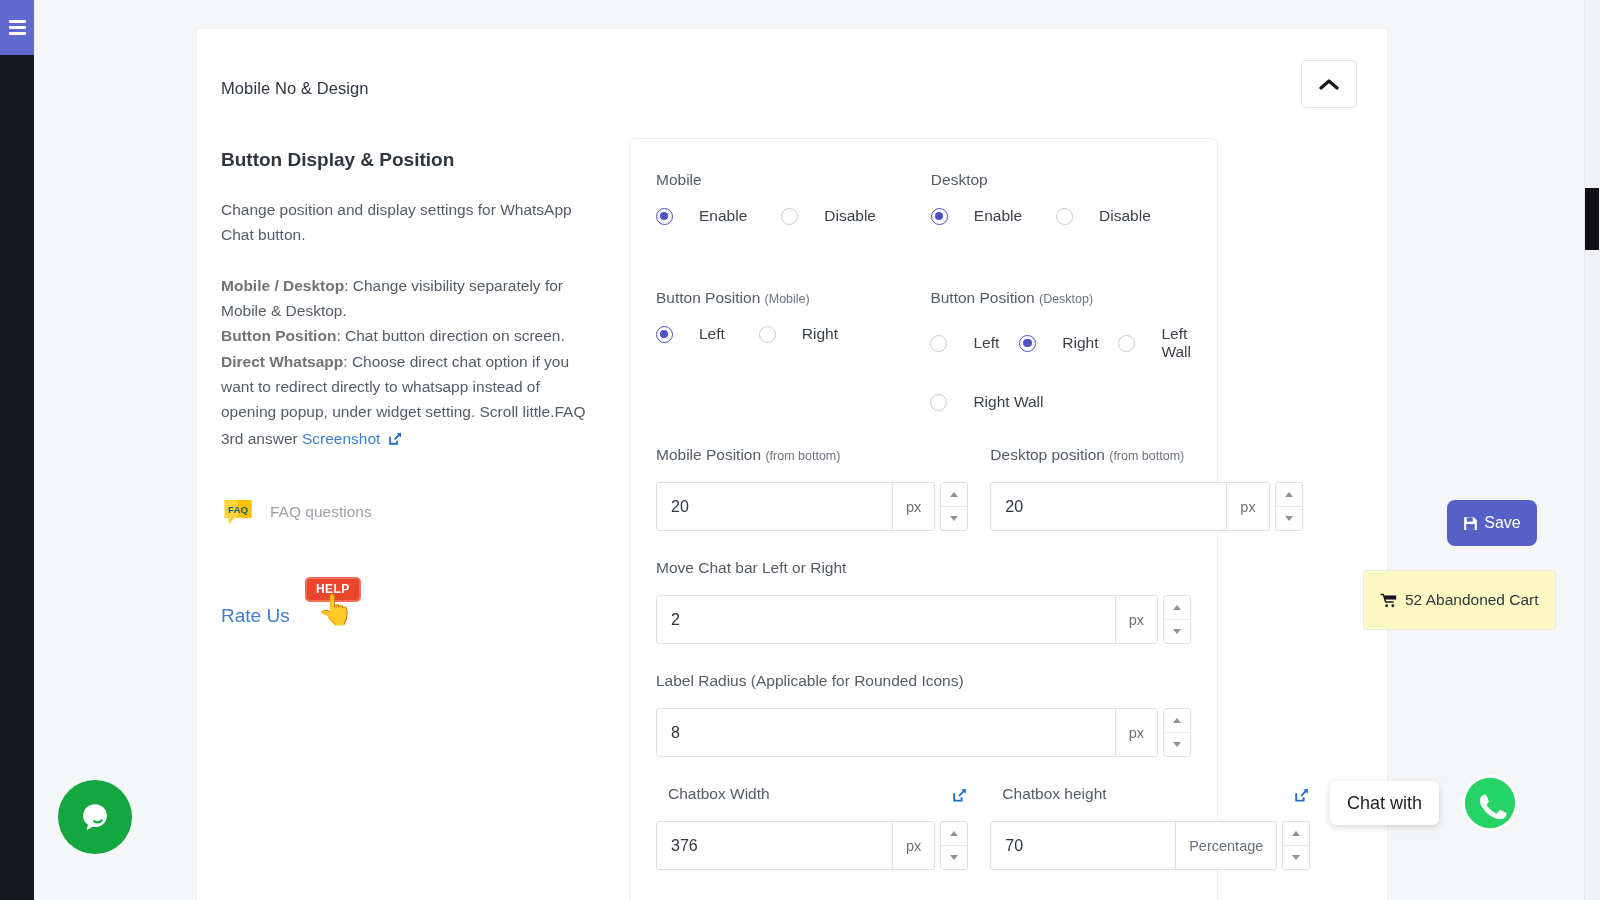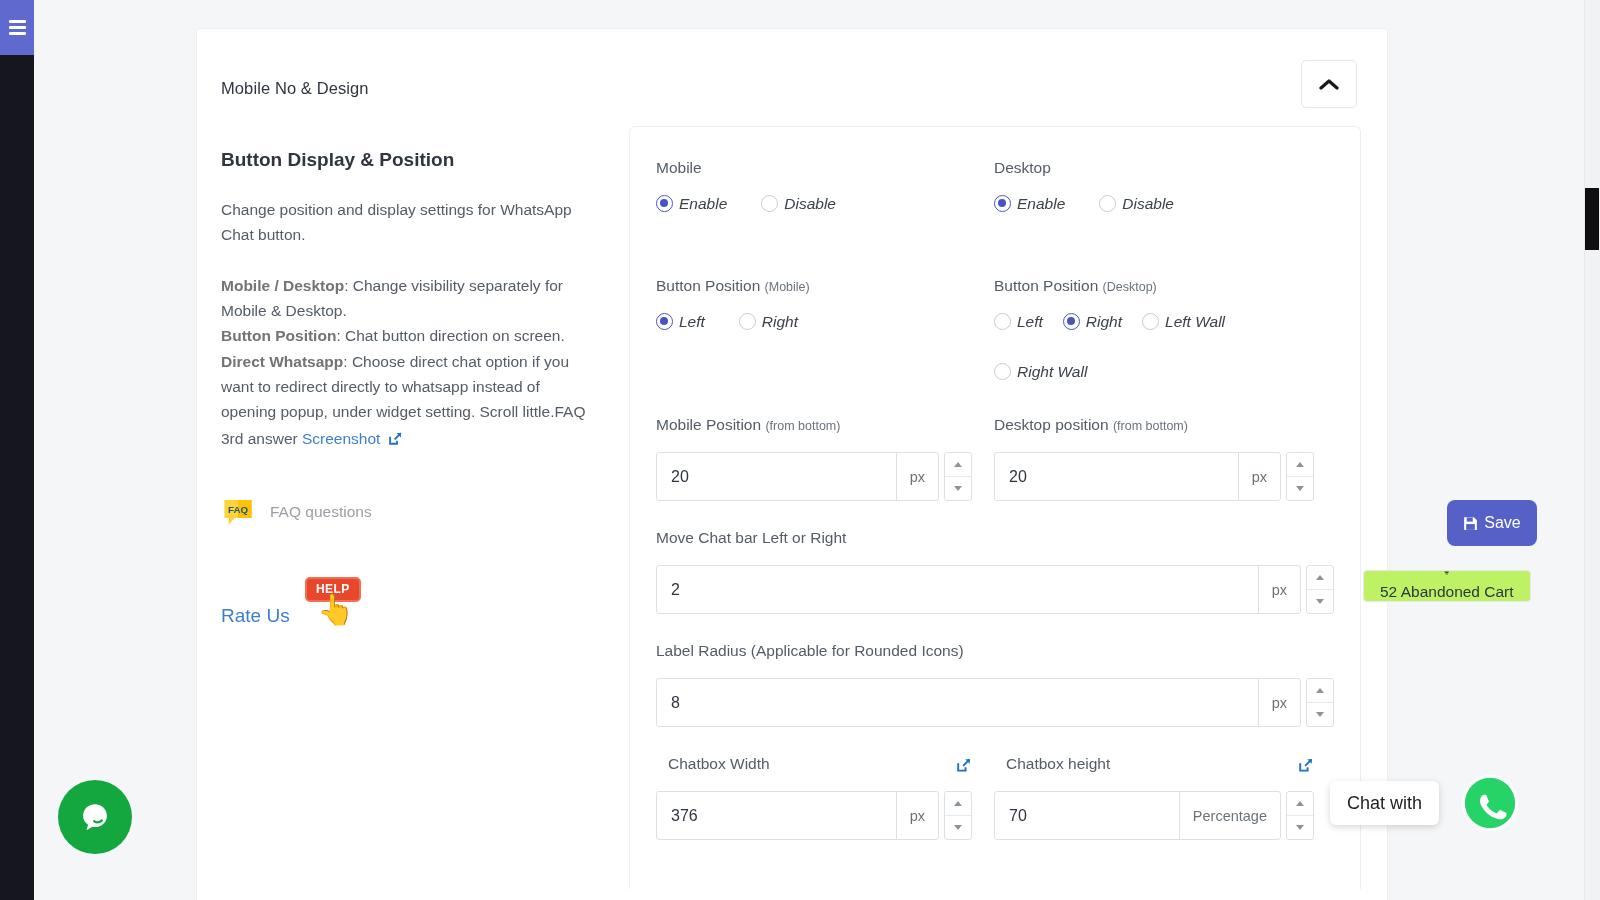--- a/index.html
+++ b/index.html
@@ -110,41 +110,41 @@
     padding: 3px 9px 4px; border-radius: 5px;
     letter-spacing: .4px;
   }
   #help-hand {
     position: absolute; left: 96px; top: 18px;
     font-size: 30px; line-height: 1;
   }
 
   
   #form-panel {
-    position: absolute; left: 432px; top: 97px;
-    width: 732px; height: 763px;
+    position: absolute; left: 432px; top: 109px;
+    width: 589px; height: 763px;
     border: 1px solid #eceff1;
     border-bottom: none;
     border-radius: 6px 6px 0 0;
   }
   .fp-inner { position: relative; padding: 32px 26px 0 26px; }
 
   .field-label {
     font-size: 15.5px; color: #545c66; margin-bottom: 18px;
   }
   .field-label .sub { font-size: 12.5px; color: #6b737d; }
 
   .two-col { display: flex; }
   .col-a { width: 338px; }
   .col-b { width: 320px; }
 
   .radio-row { display: flex; align-items: center; }
   .radio-opt {
-    display: flex; align-items: flex-start; gap: 6px;
-    margin-right: 34px; cursor: pointer; font-style: italic;
+    display: flex; align-items: center; gap: 26px;
+    margin-right: 34px; cursor: pointer;
   }
   .radio-opt:last-child { margin-right: 0; }
   .rdo {
     width: 17px; height: 17px; border-radius: 50%;
     border: 1.5px solid #c6cbd2; background: #fff;
     position: relative; flex: none;
   }
   .rdo.on { border-color: #4a52c4; }
   .rdo.on::after {
     content: ""; position: absolute;
@@ -206,25 +206,25 @@
     position: absolute; left: 1413px; top: 500px;
     width: 90px; height: 46px;
     background: #5661c8; color: #fff;
     border: none; border-radius: 8px;
     display: flex; align-items: center; justify-content: center; gap: 6px;
     font-size: 16px; cursor: pointer;
     font-family: "Liberation Sans", sans-serif;
   }
   #abandoned-cart-badge {
     position: absolute; left: 1329px; top: 570px;
-    height: 32px; padding: 0 16px;
-    background: #bef264; border: 1px solid #e6e9ec;
+    height: 60px; padding: 0 16px;
+    background: #fef9c3; border: 1px solid #e6e9ec;
     border-radius: 4px;
     display: flex; align-items: center; gap: 8px;
-    font-size: 15.5px; color: #2f3640; cursor: pointer; flex-direction: column;
+    font-size: 15.5px; color: #2f3640; cursor: pointer;
   }
   #chat-tooltip {
     position: absolute; left: 1296px; top: 781px;
     height: 44px; padding: 0 17px;
     background: #fff; border-radius: 6px;
     box-shadow: 0 2px 7px rgba(0,0,0,.16);
     display: flex; align-items: center;
     font-size: 18px; color: #1f1f1f;
   }
   #whatsapp-fab {

